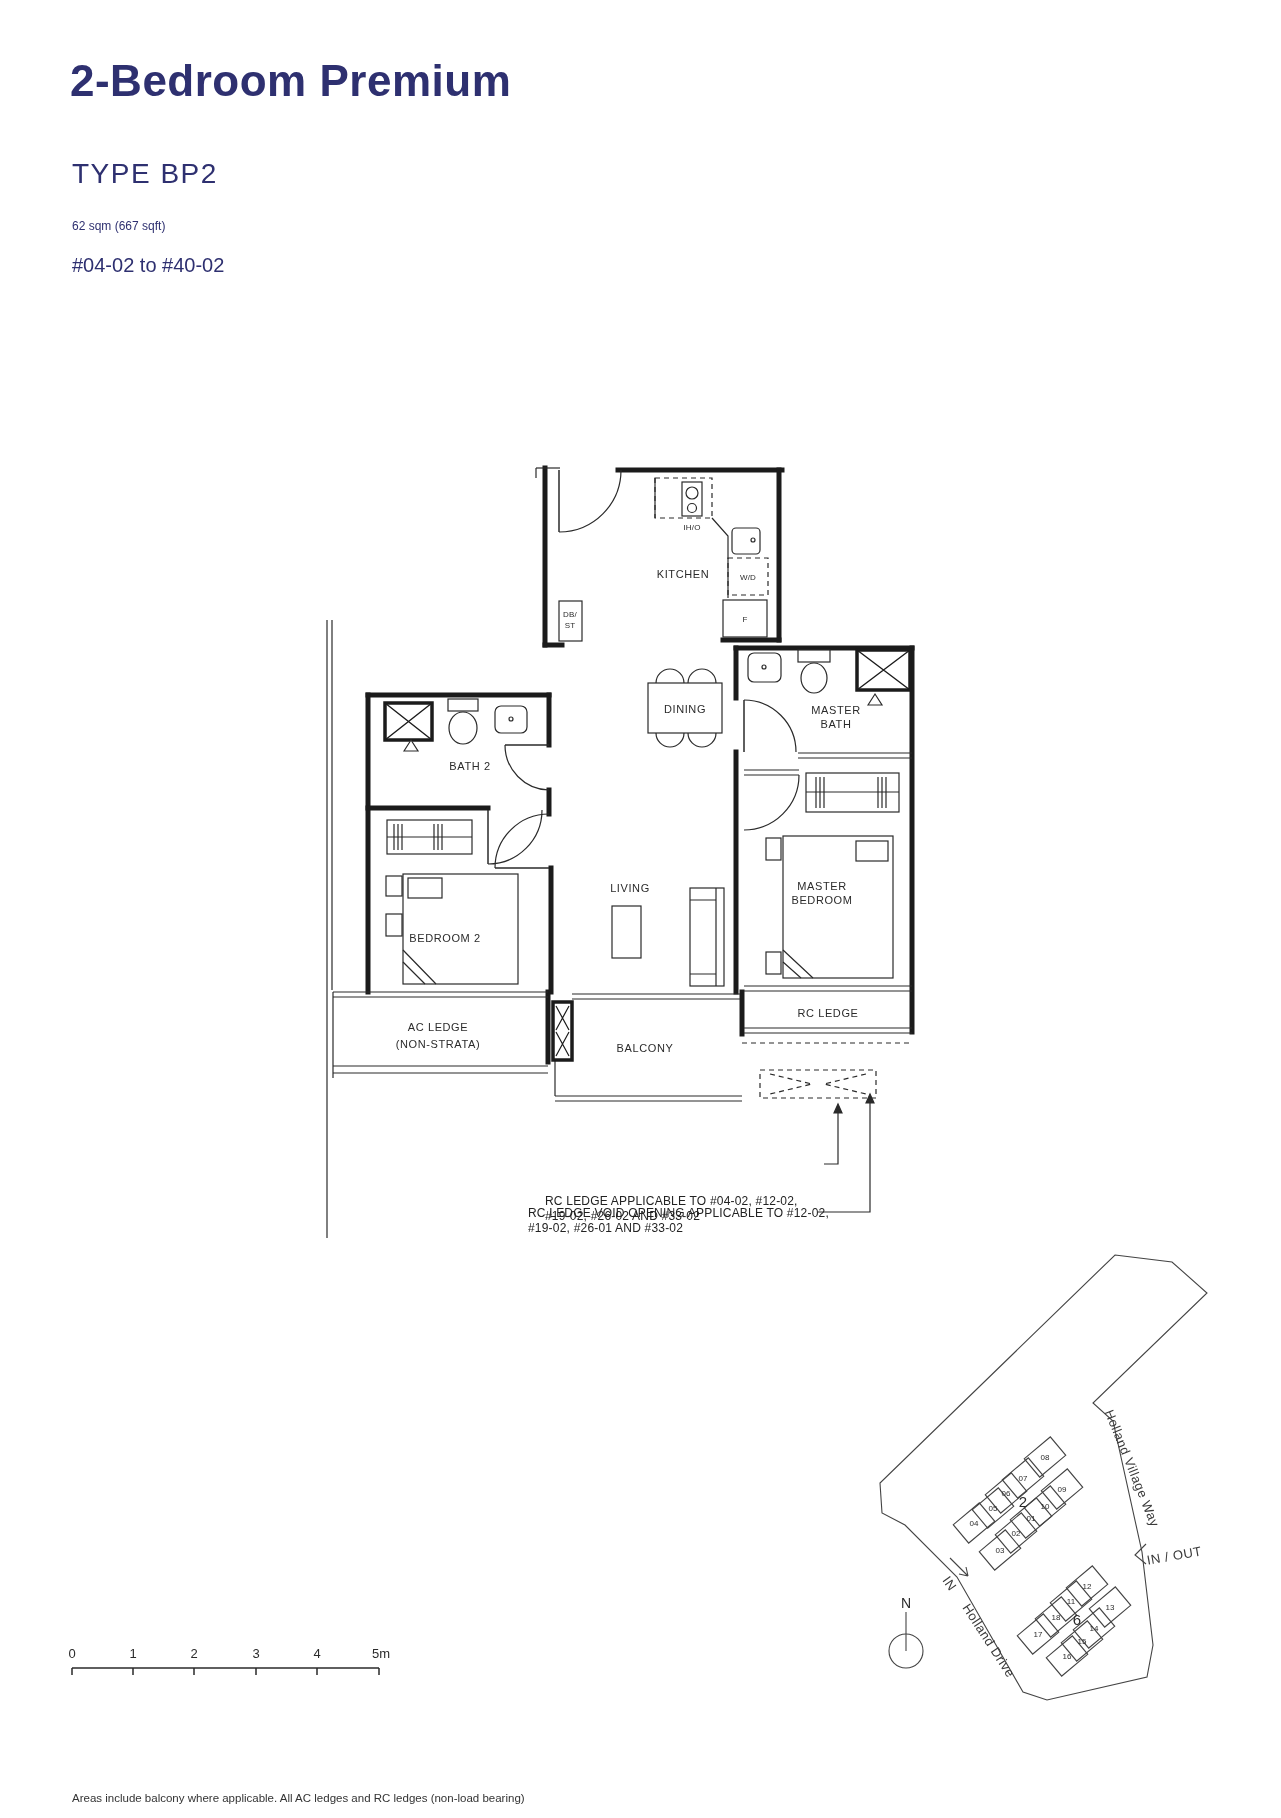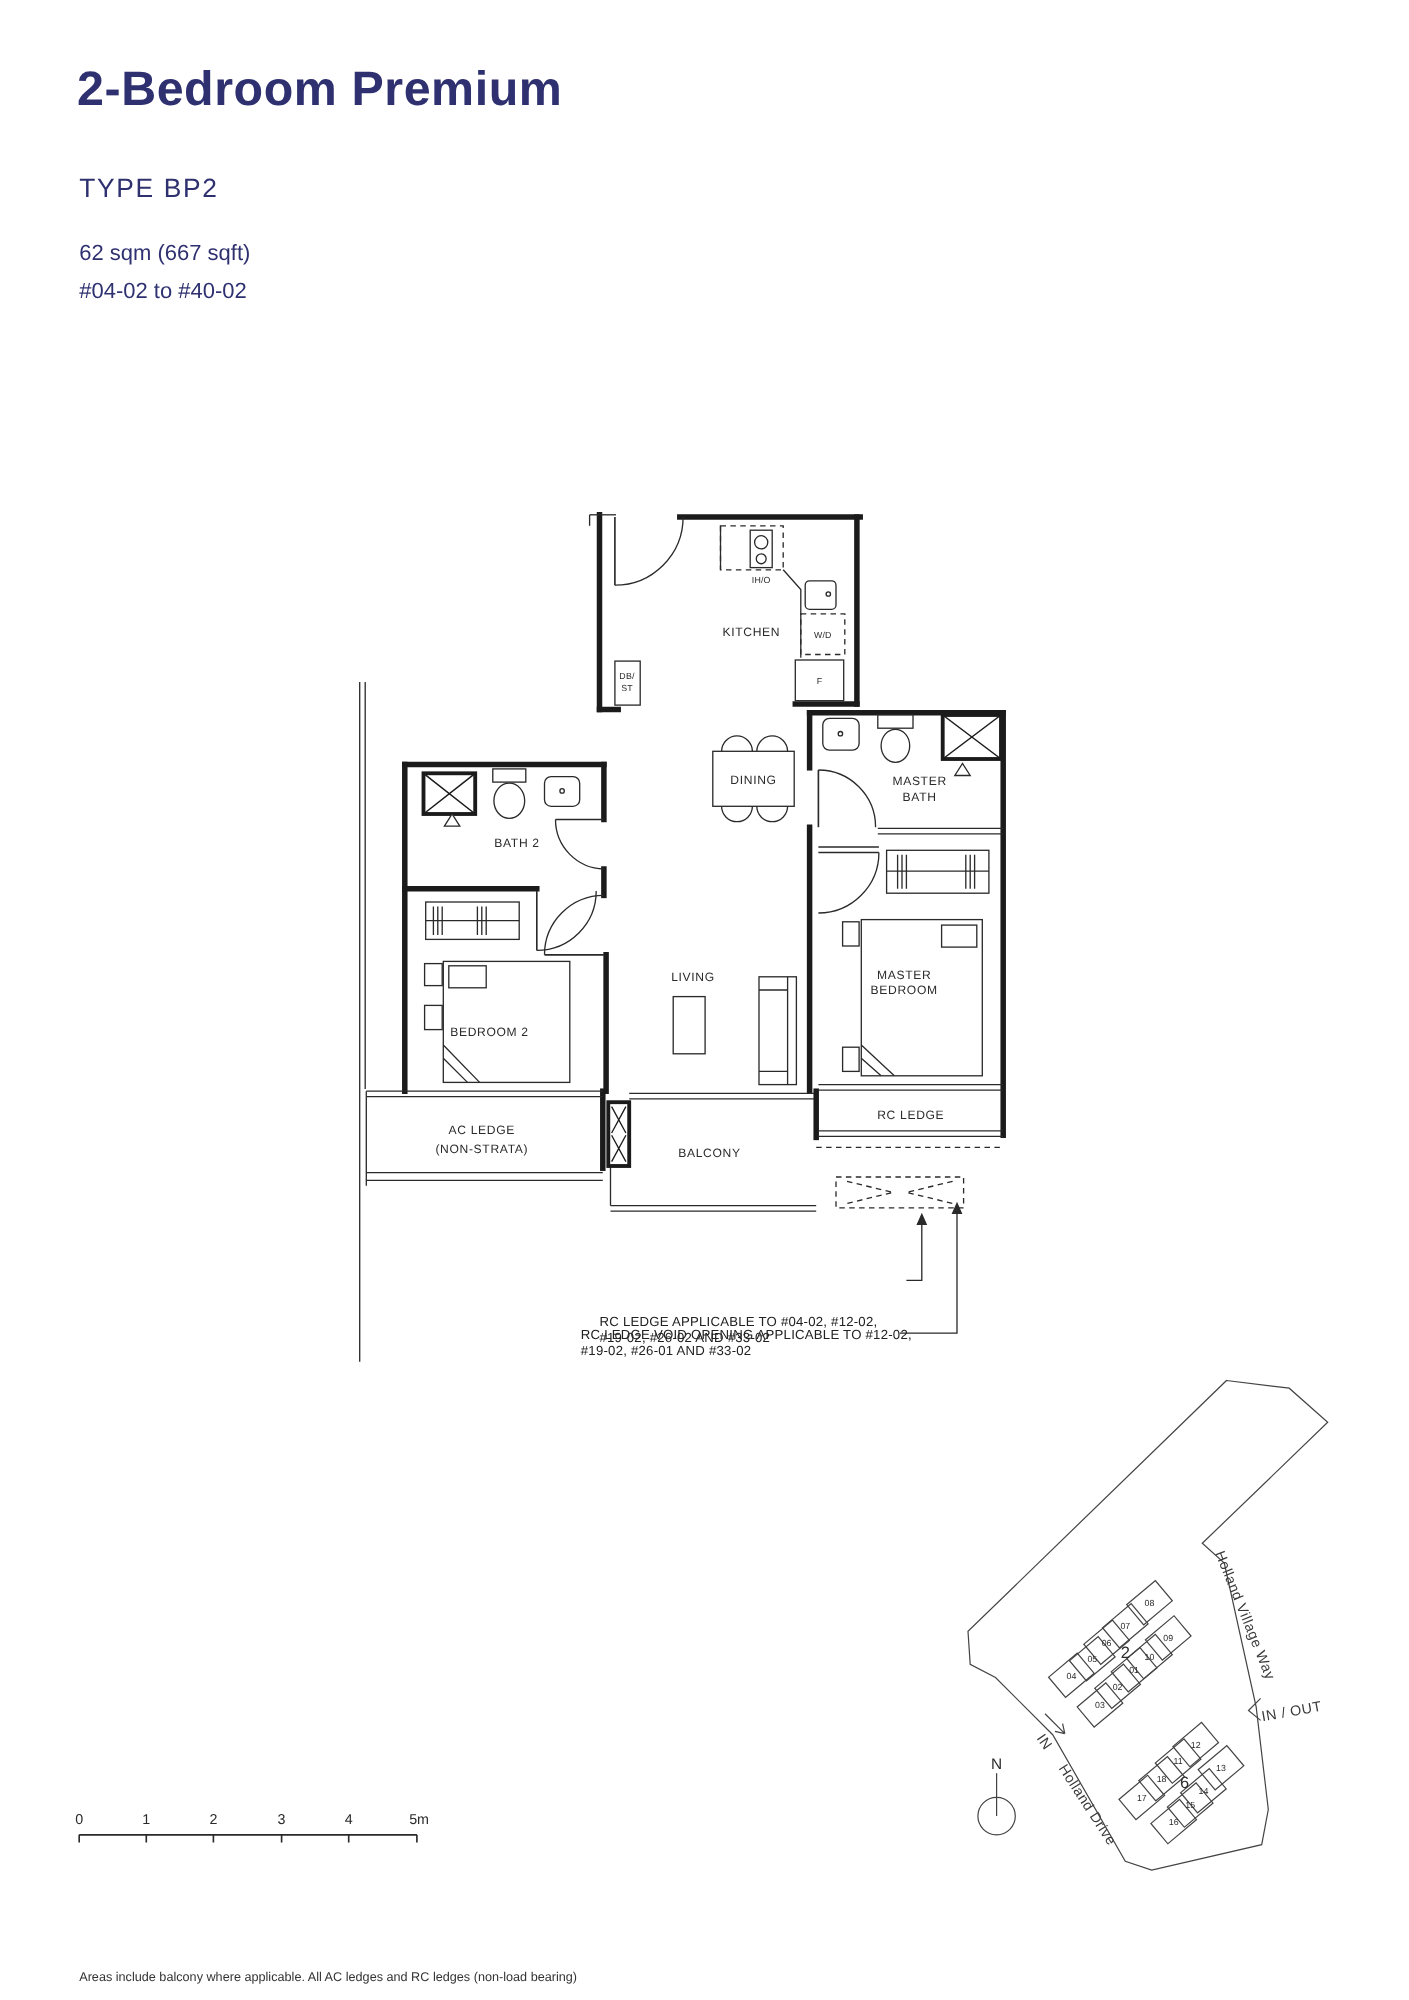--- a/index.html
+++ b/index.html
@@ -1,21 +1,21 @@
 <!DOCTYPE html>
 <html><head>
 <meta charset="utf-8">
 <style>
   html,body{margin:0;padding:0;background:#fff;}
   .page{position:relative;width:1281px;height:1804px;background:#ffffff;overflow:hidden;
         font-family:"Liberation Sans",sans-serif;}
   .hdr{position:absolute;color:#2e3070;}
   .title{left:70px;top:56px;font-size:44px;font-weight:bold;letter-spacing:.5px;}
-  .type{left:72px;top:158px;font-size:24px;letter-spacing:1.5px;font-weight:500;}
-  .meta1{left:72px;top:219px;font-size:20px;}
+  .type{left:72px;top:158px;font-size:28px;letter-spacing:1.5px;font-weight:500;}
+  .meta1{left:72px;top:219px;font-size:12px;}
   .meta2{left:72px;top:254px;font-size:20px;}
   .note{position:absolute;font-size:12px;color:#222;white-space:pre-line;line-height:15px;
         letter-spacing:.2px;}
   .note1{left:545px;top:1194px;}
   .note2{left:528px;top:1206px;}
   .disclaimer{position:absolute;left:72px;top:1791px;font-size:11.5px;color:#333;
         white-space:pre-line;line-height:15.5px;}
   svg{position:absolute;left:0;top:0;}
   svg text{font-family:"Liberation Sans",sans-serif;fill:#2b2b2b;}
   .rlab{font-size:11px;letter-spacing:.6px;}

